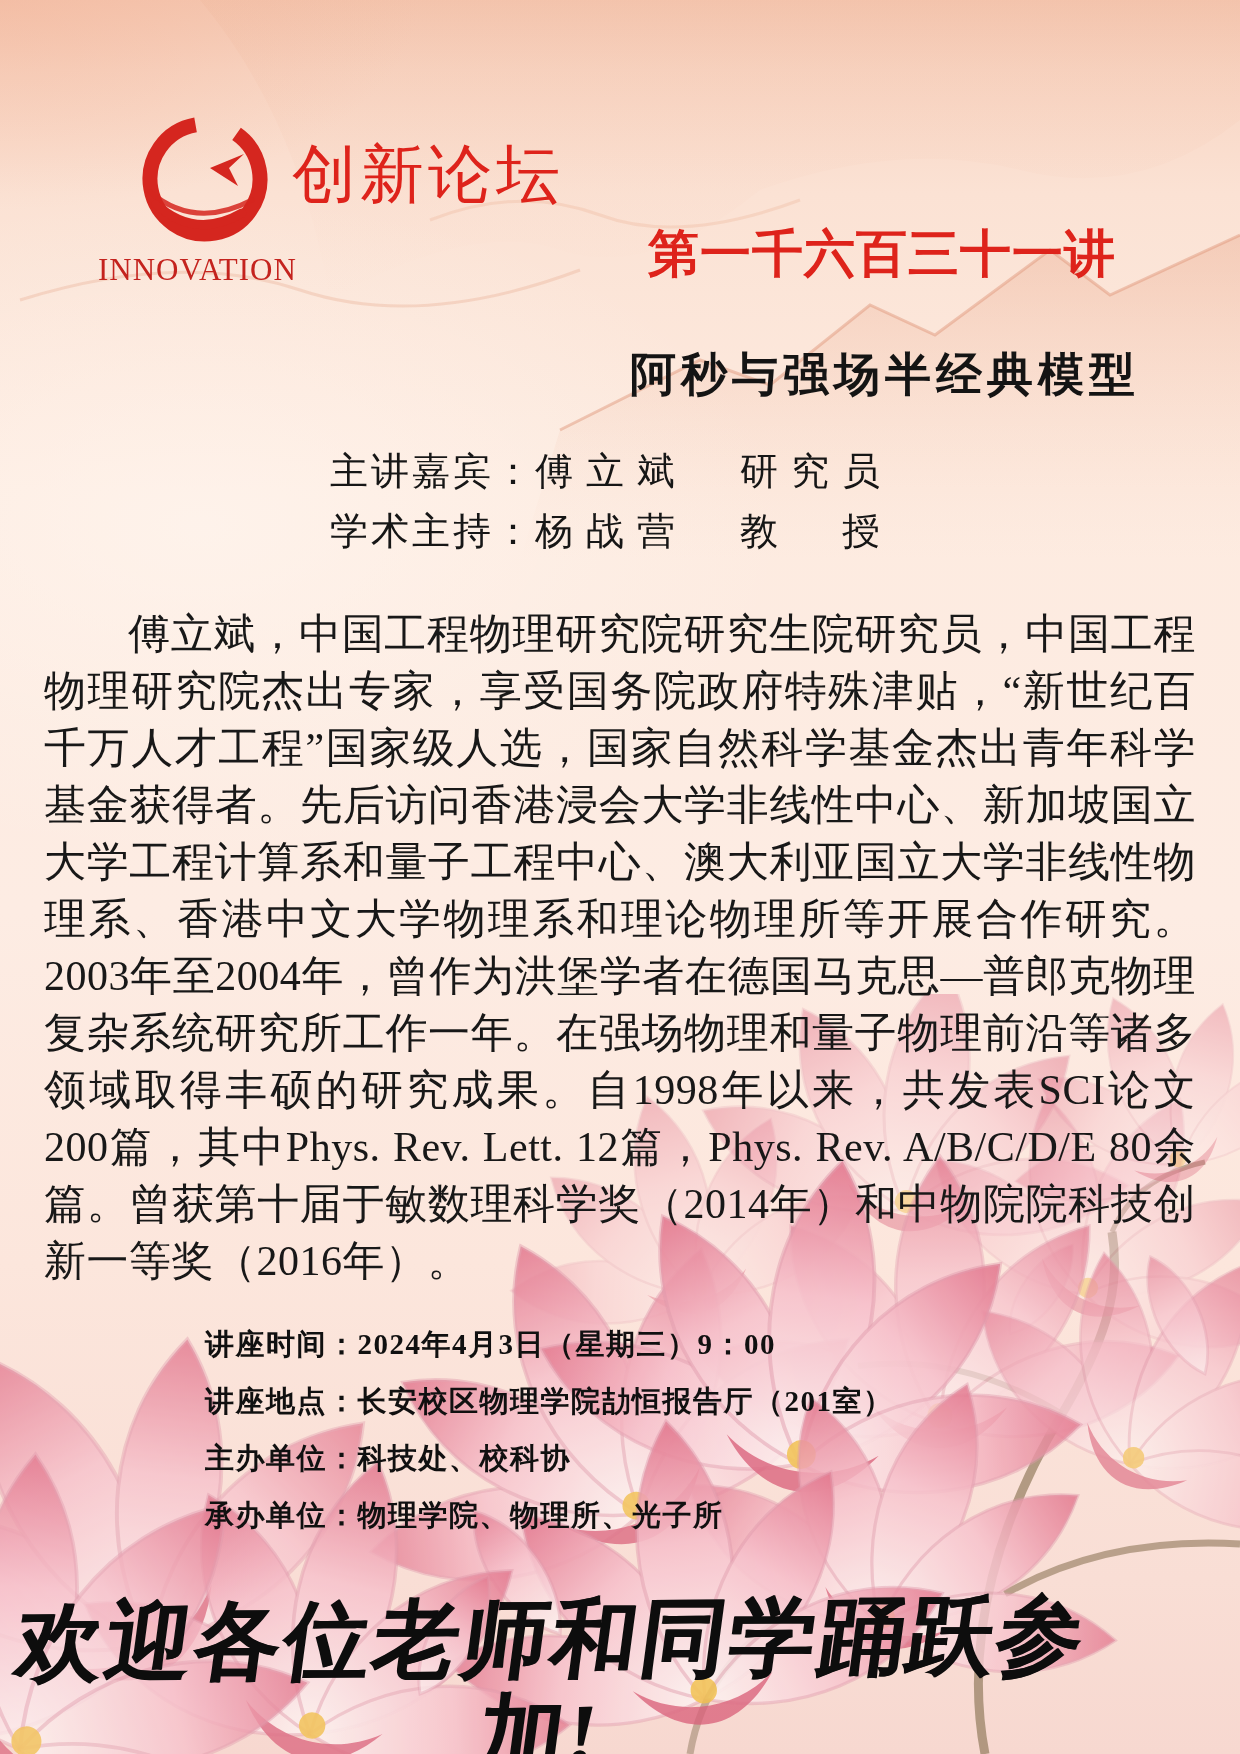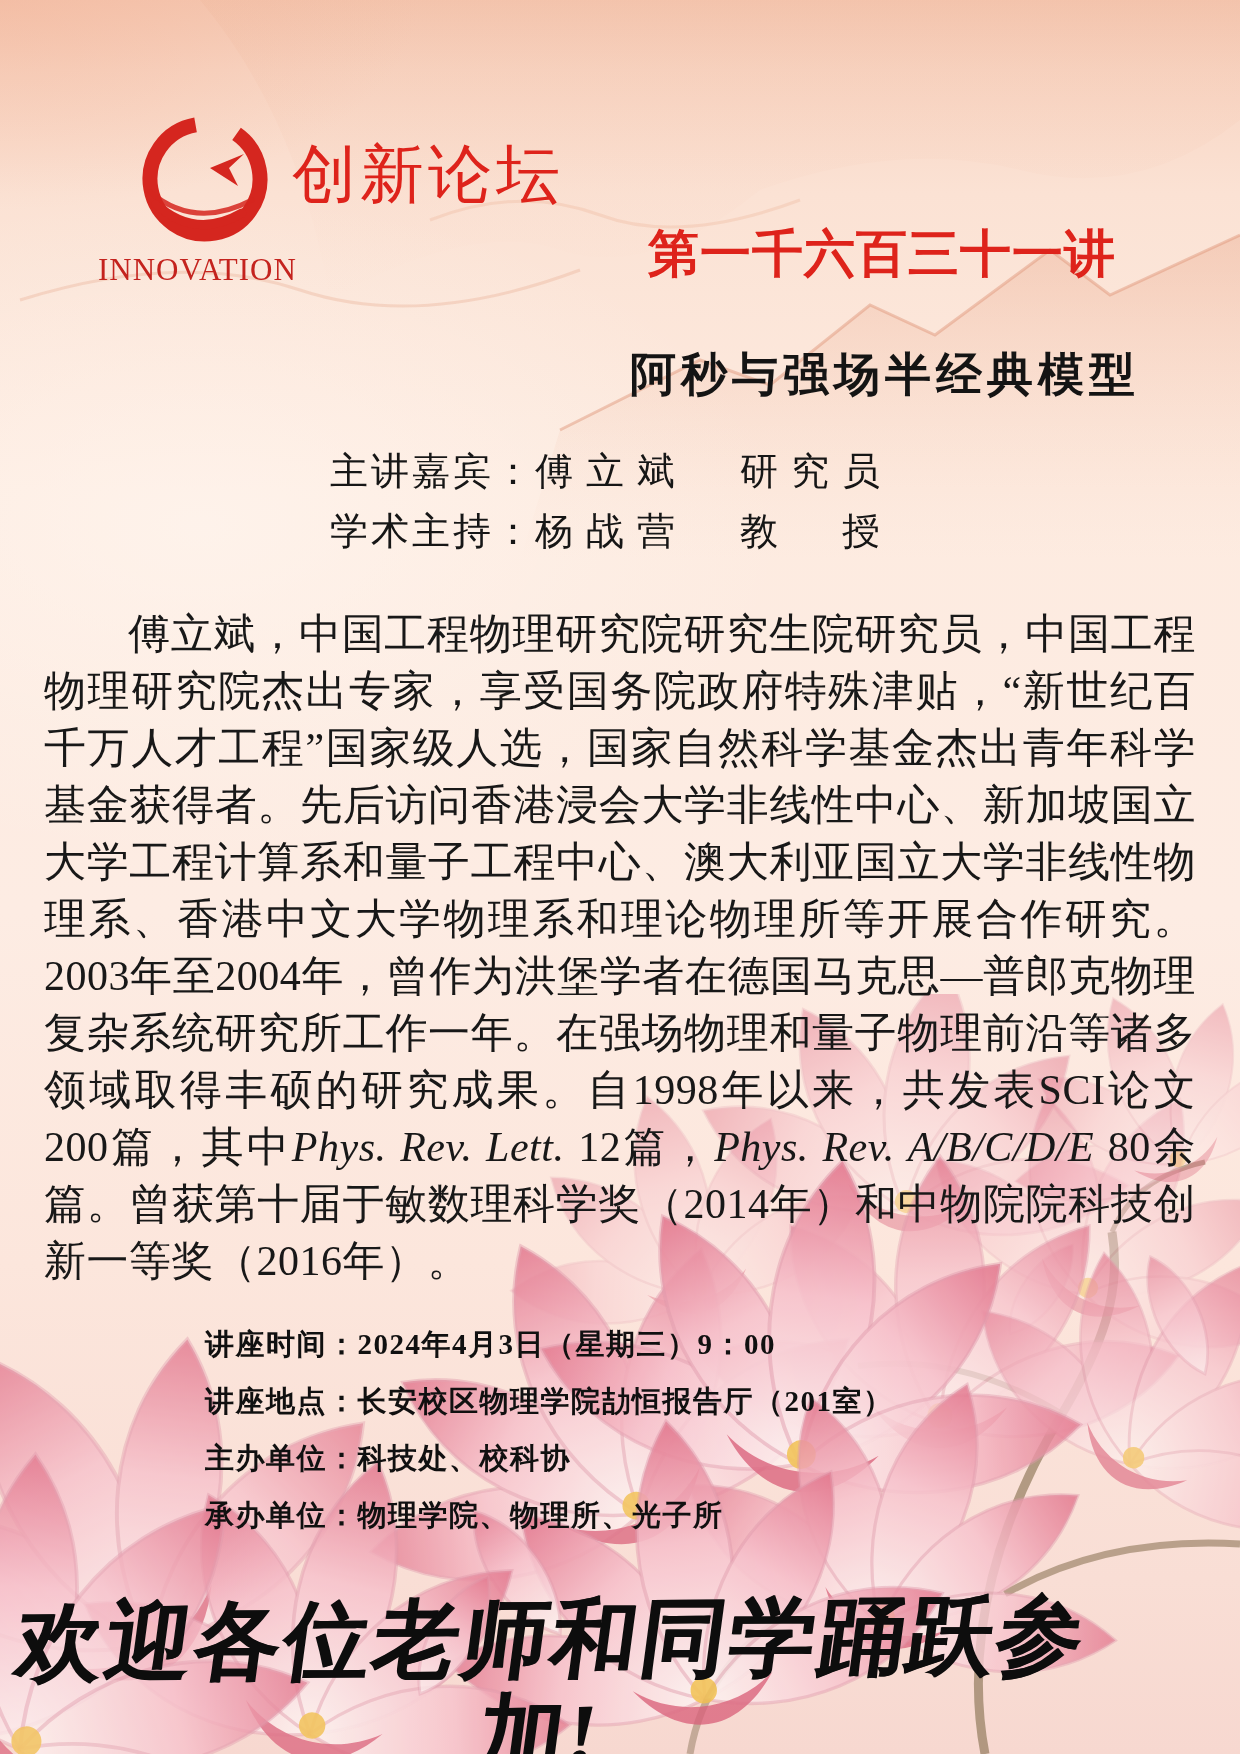--- a/index.html
+++ b/index.html
@@ -45,21 +45,21 @@
   .person-line.l1{top:446px;}
   .person-line.l2{top:506px;}
   .spaced{letter-spacing:13px;}
   .gap{display:inline-block;width:52px;}
   
   .bio{
     position:absolute;left:44px;top:606px;width:1152px;margin:0;
     font-size:42px;line-height:57px;letter-spacing:.5px;
     text-align:justify;text-indent:84px;color:#181818;
   }
-  .bio .it{font-style:italic;}
+  .bio .it{}
   
   .details{position:absolute;left:205px;top:1316px;font-size:29px;line-height:57px;font-weight:700;color:#101010;}
   .detail-line{white-space:nowrap;letter-spacing:1.5px;}
   
   .welcome{
     position:absolute;left:0;top:1592px;width:1240px;
     box-sizing:border-box;padding-right:150px;
     text-align:center;font-size:86px;line-height:1.1;font-weight:900;
     letter-spacing:3px;color:#0d0d0d;
     transform:skewX(-8deg) rotate(-.4deg);

